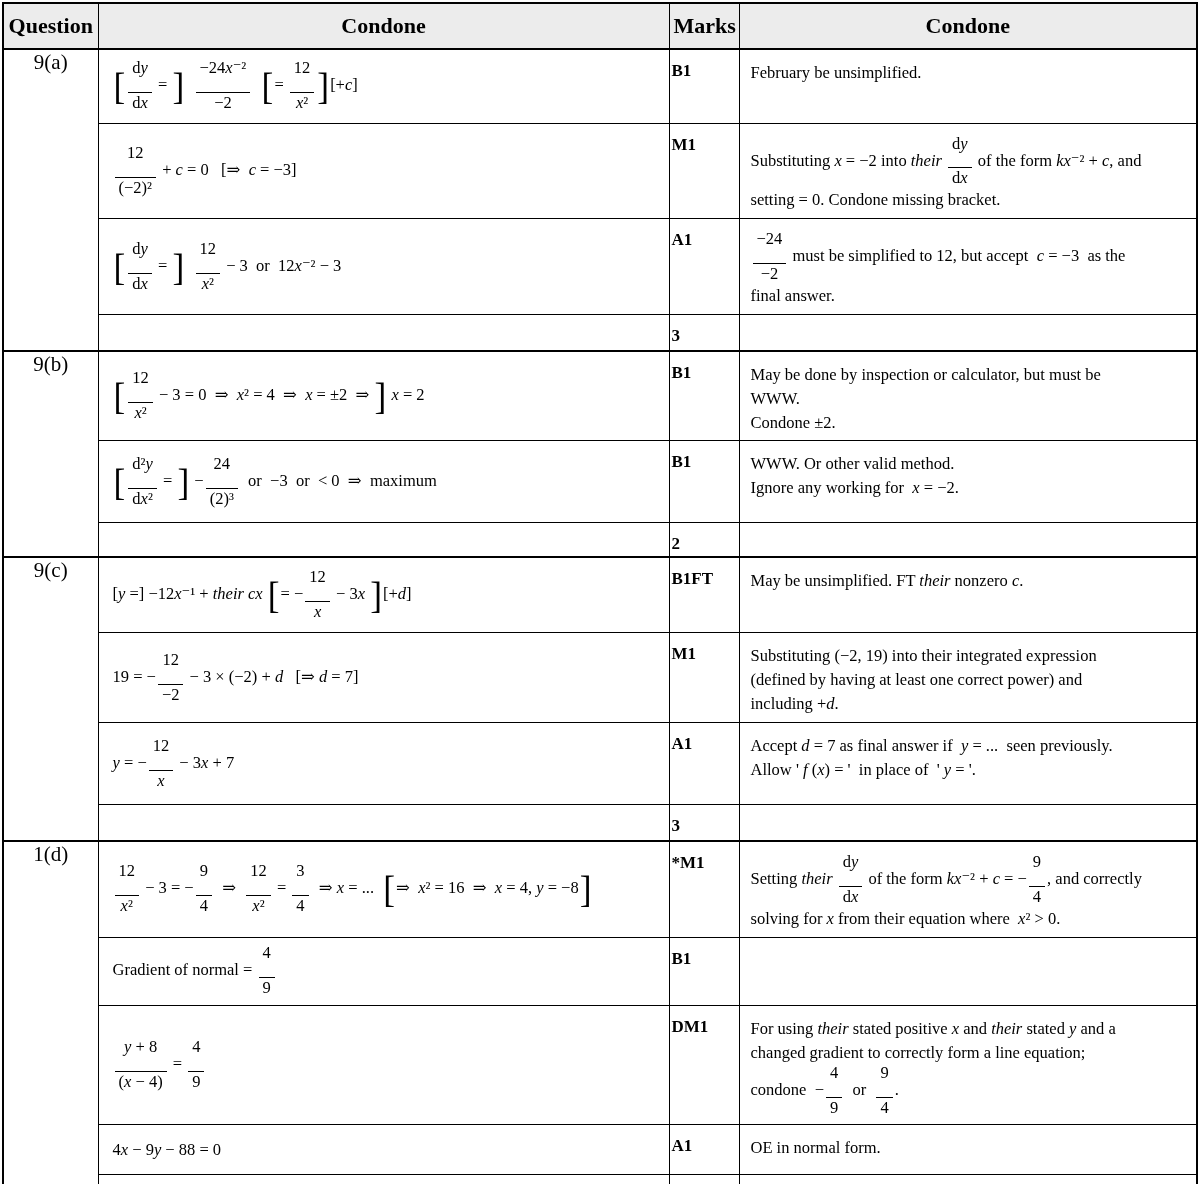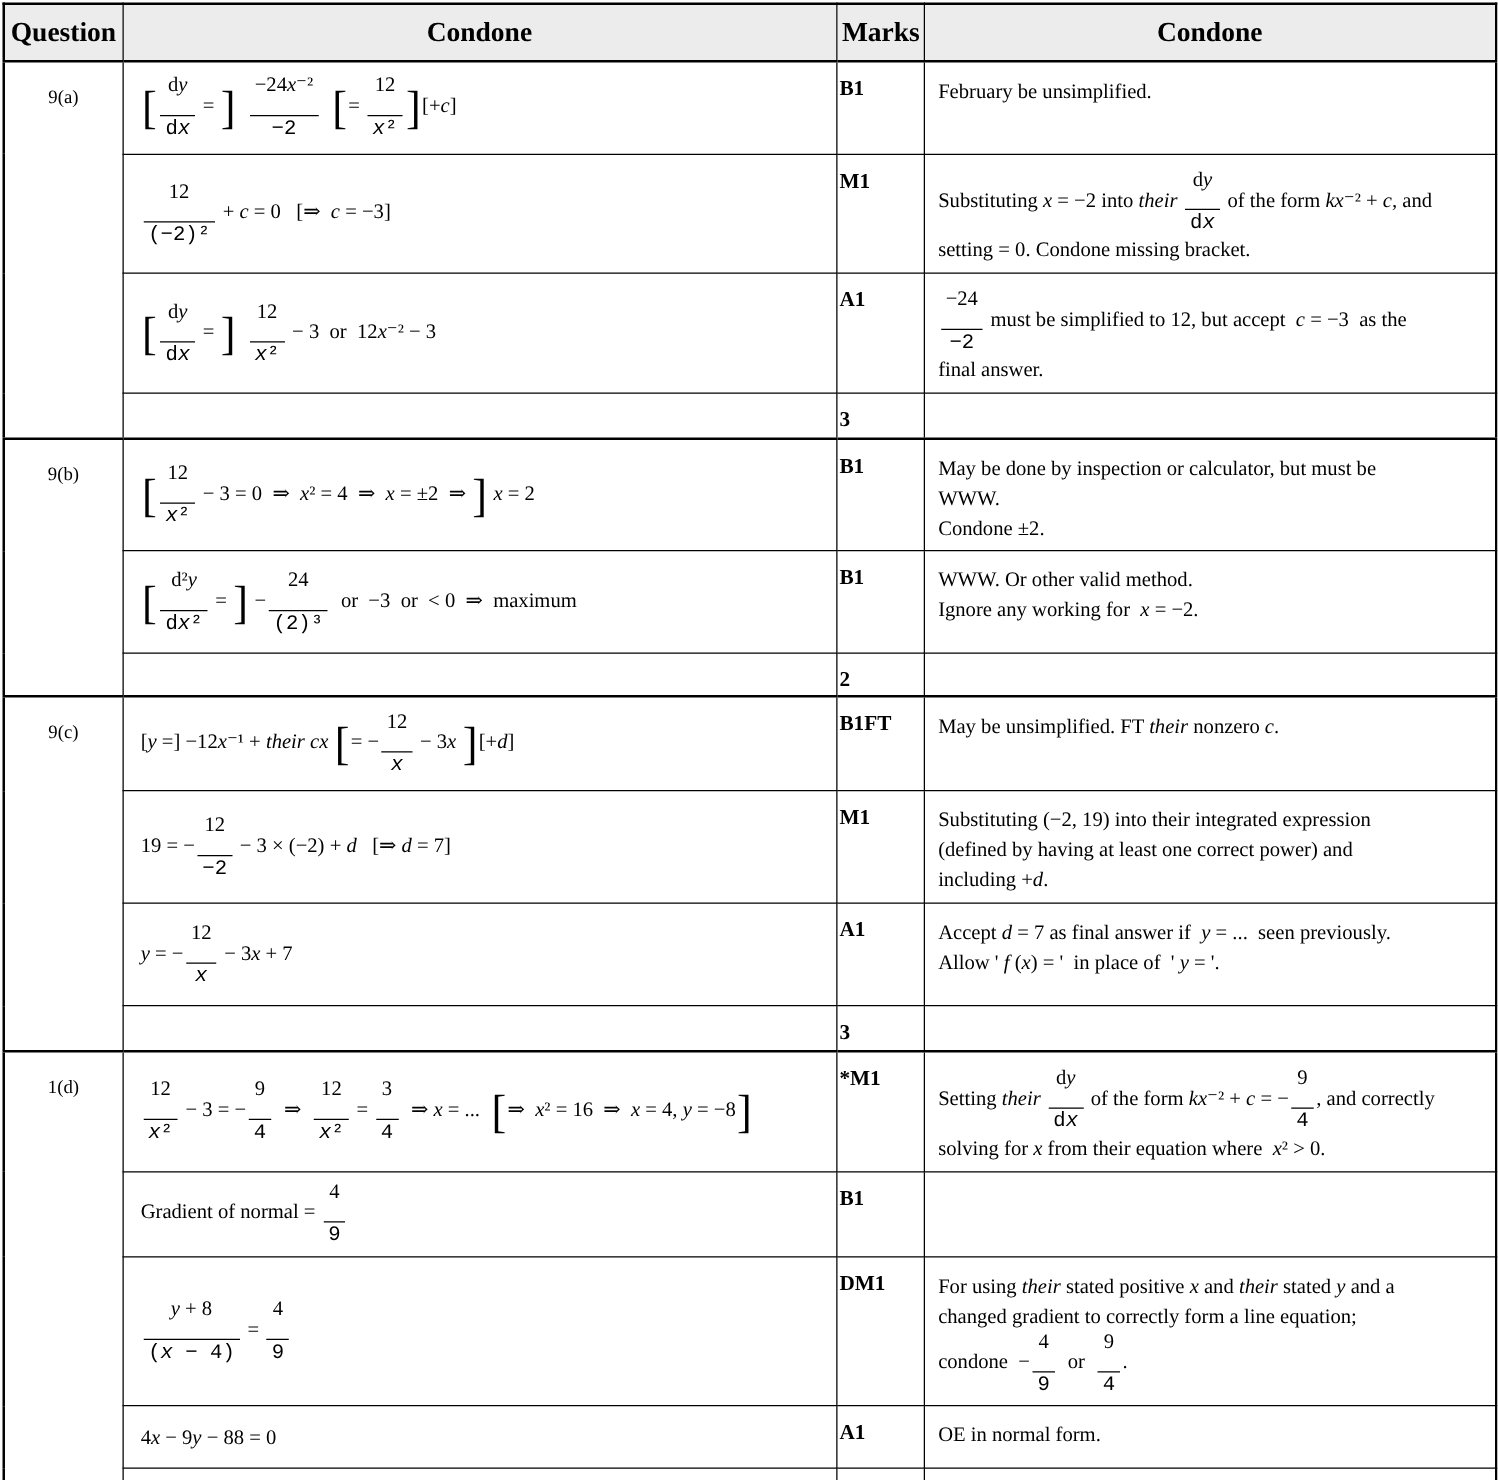--- a/index.html
+++ b/index.html
@@ -1,30 +1,30 @@
 <!DOCTYPE html>
 <html><head>
 <meta charset="utf-8">
 <style>
   html,body{margin:0;padding:0;background:#fdfdfd;}
   body{width:1198px;height:1184px;font-family:"Liberation Serif","DejaVu Serif",serif;color:#000;}
   table.ms{border-collapse:collapse;table-layout:fixed;width:1194px;margin:2px auto 0 2px;border:2px solid #000;background:#fff;}
   td,th{border:1px solid #000;vertical-align:top;overflow:hidden;}
   tr.sec td{border-top:2px solid #000;}
   th{background:#ececec;font-weight:bold;font-size:22px;text-align:center;padding:9px 4px;}
-  .qcell{text-align:center;font-size:15px;padding-top:20px;}
+  .qcell{text-align:center;font-size:21px;padding-top:0;}
   .acell{vertical-align:middle;padding:6px 10px 6px 14px;}
   .mcell{font-weight:bold;font-size:17px;text-align:left;padding:11px 16px 0 2px;}
   .gcell{padding:11px 10px 6px 11px;}
   .math,.gtext{font-size:16.5px;line-height:1.45;white-space:pre-wrap;}
   .math{line-height:1.2;}
   i{font-style:italic;}
   .frac{display:inline-flex;flex-direction:column;text-align:center;vertical-align:middle;margin:0 2px;line-height:1.15;}
   .frac .fn{display:block;border-bottom:1px solid #000;padding:0 4px 14px 4px;}
-  .frac .fd{display:block;padding:1px 4px 0 4px;font-family:Liberation Mono, monospace;}
+  .frac .fd{display:block;padding:1px 4px 0 4px;}
   .big{display:inline-block;font-size:215%;line-height:0.85;vertical-align:middle;font-weight:300;transform:scaleY(1.05);margin:0 1px;}
 </style>
 </head>
 <body>
 
 <table class="ms">
   <colgroup>
     <col style="width:95px">
       <col style="width:571px">
       <col style="width:70px">

